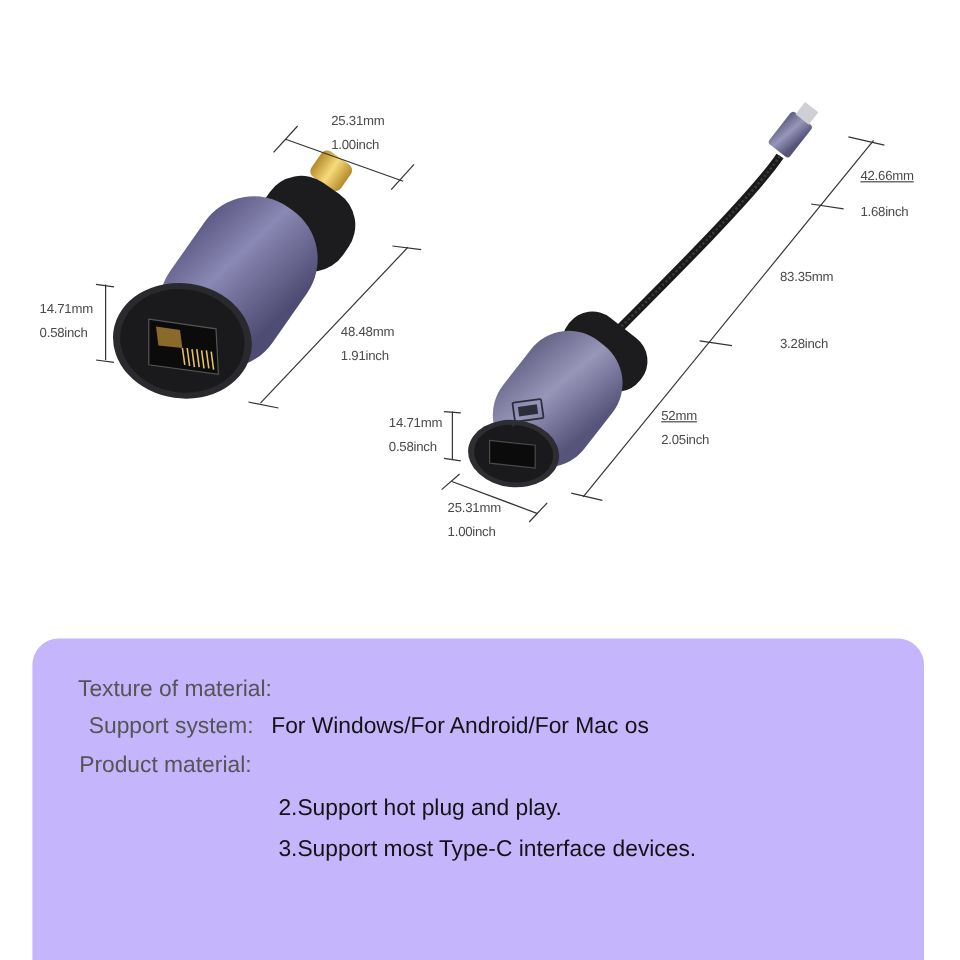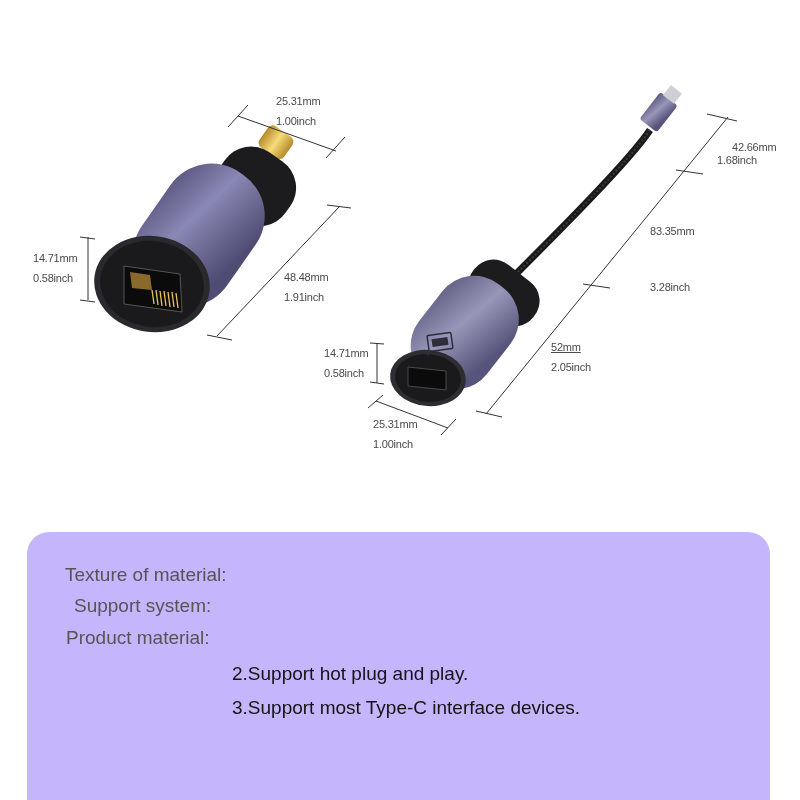--- a/index.html
+++ b/index.html
@@ -131,33 +131,34 @@
 
   
   <div class="dim" style="left:276px;top:96px;">25.31mm</div>
   <div class="dim" style="left:276px;top:116px;">1.00inch</div>
   <div class="dim" style="left:33px;top:253px;">14.71mm</div>
   <div class="dim" style="left:33px;top:273px;">0.58inch</div>
   <div class="dim" style="left:284px;top:272px;">48.48mm</div>
   <div class="dim" style="left:284px;top:292px;">1.91inch</div>
 
   
-  <div class="dim" style="left:732px;top:142px;">42.66mm</div>
-  <div class="dim" style="left:717px;top:155px;">1.68inch</div>
+  <div class="dim" style="left:717px;top:142px;text-decoration:underline;">42.66mm</div>
+  <div class="dim" style="left:717px;top:172px;">1.68inch</div>
   <div class="dim" style="left:650px;top:226px;">83.35mm</div>
   <div class="dim" style="left:650px;top:246px;margin-top:36px;">3.28inch</div>
   <div class="dim" style="left:551px;top:342px;text-decoration:underline;">52mm</div>
   <div class="dim" style="left:551px;top:362px;">2.05inch</div>
   <div class="dim" style="left:324px;top:348px;">14.71mm</div>
   <div class="dim" style="left:324px;top:368px;">0.58inch</div>
   <div class="dim" style="left:373px;top:419px;">25.31mm</div>
   <div class="dim" style="left:373px;top:439px;">1.00inch</div>
 </div>
 
 <div class="panel">
   <div class="row lbl" style="left:38px;top:33px;">Texture of material:</div>
 
   <div class="row lbl" style="left:47px;top:64px;">Support system:</div>
+  <div class="row val" style="left:199px;top:64px;">For Windows/For Android/For Mac os</div>
 
   <div class="row lbl" style="left:39px;top:96px;">Product material:</div>
   <div class="row val" style="left:205px;top:132px;">2.Support hot plug and play.</div>
   <div class="row val" style="left:205px;top:166px;">3.Support most Type-C interface devices.</div>
 </div>
 
 </body></html>

